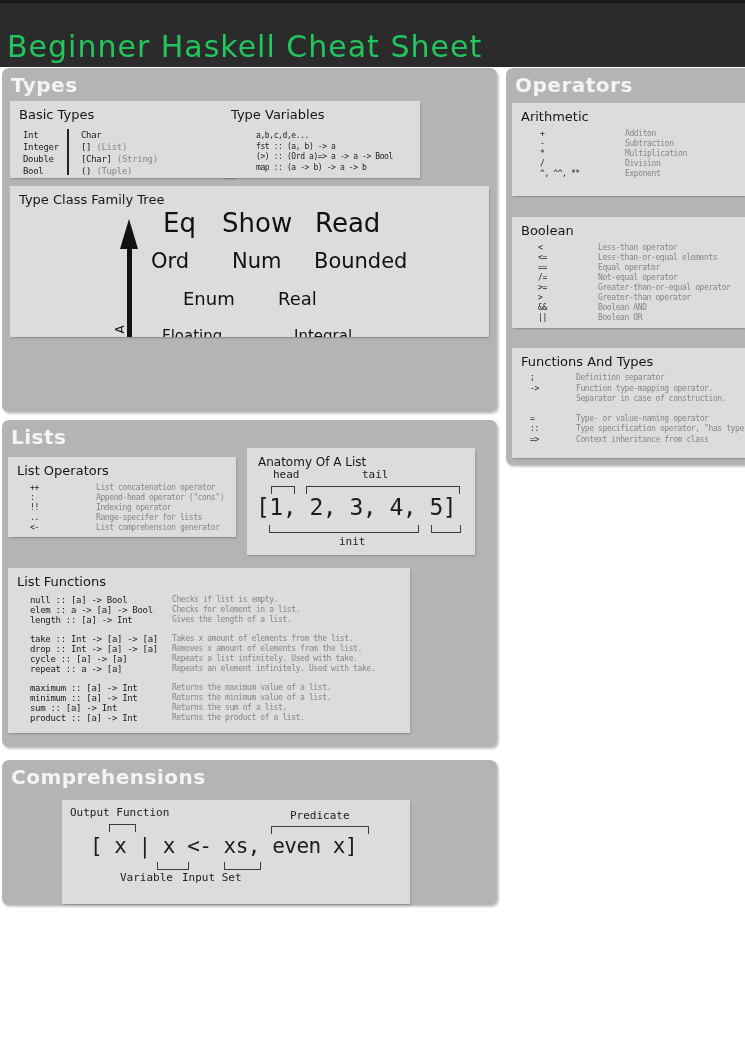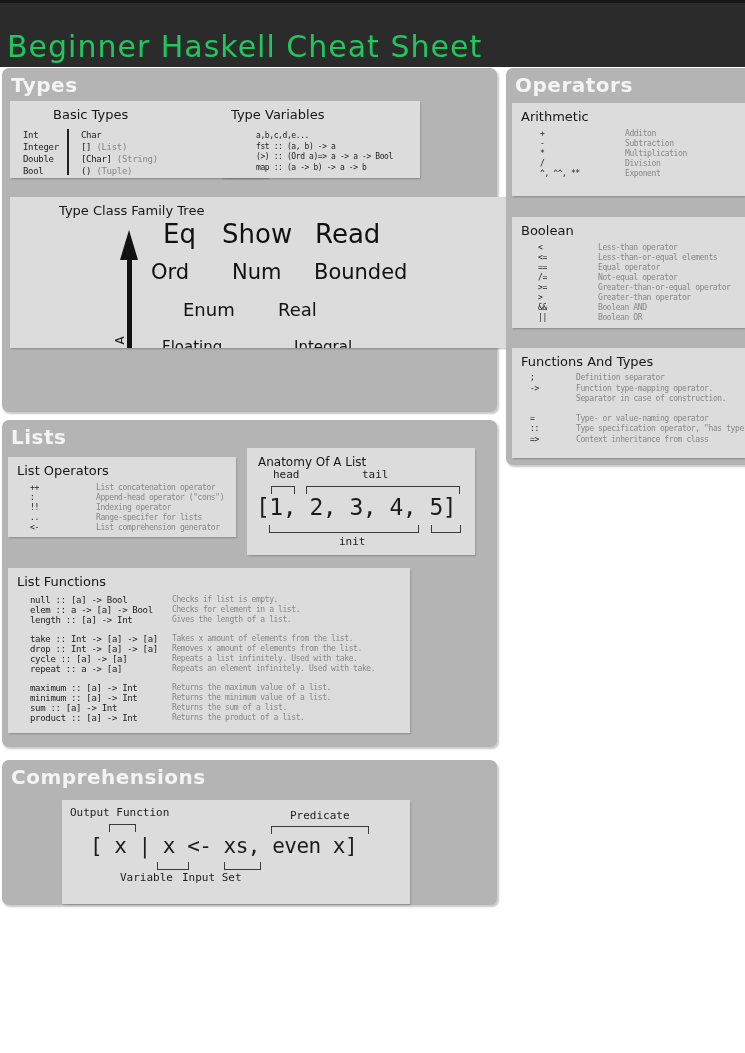--- a/index.html
+++ b/index.html
@@ -17,23 +17,23 @@
   .panel{position:absolute;background:#b4b4b4;border-radius:7px;
     box-shadow:1.5px 2px 2px rgba(0,0,0,0.22);}
   #panel-types{left:2px;top:68px;width:495px;height:344px;}
   #panel-operators{left:506px;top:68px;width:239px;height:397px;border-top-right-radius:0;border-bottom-right-radius:0;}
   #panel-lists{left:2px;top:420px;width:495px;height:327px;}
   #panel-comprehensions{left:2px;top:760px;width:495px;height:145px;}
   .panel-header{font-size:20px;font-weight:bold;color:#f4f4f4;padding:5px 0 0 9px;letter-spacing:0.5px;}
   
   .box{position:absolute;background:#dcdcdc;overflow:hidden;box-shadow:1px 1.5px 1.5px rgba(0,0,0,0.18);}
   .box-title{font-size:13px;color:#161616;padding:6px 0 3px 9px;white-space:nowrap;}
-  #box-basic{left:8px;top:33px;width:224px;height:77px;padding-left:34px;}
+  #box-basic{left:8px;top:33px;width:224px;height:77px;}
   #box-typevars{left:220px;top:33px;width:198px;height:77px;}
-  #box-tree{left:8px;top:129px;width:479px;height:151px;padding-left:40px;}
+  #box-tree{left:8px;top:118px;width:479px;height:151px;}
   #box-arith{left:6px;top:35px;width:233px;height:93px;}
   #box-bool{left:6px;top:149px;width:233px;height:111px;}
   #box-fnt{left:6px;top:280px;width:233px;height:110px;}
   #box-lop{left:6px;top:37px;width:228px;height:80px;}
   #box-anatomy{left:245px;top:28px;width:228px;height:107px;}
   #box-lfun{left:6px;top:148px;width:402px;height:165px;}
   #box-comp{left:60px;top:40px;width:348px;height:104px;}
   
   .mono{font-family:"DejaVu Sans Mono","Liberation Mono",monospace;color:#1c1c1c;}
   .m9{font-size:9px;letter-spacing:-0.3px;}

